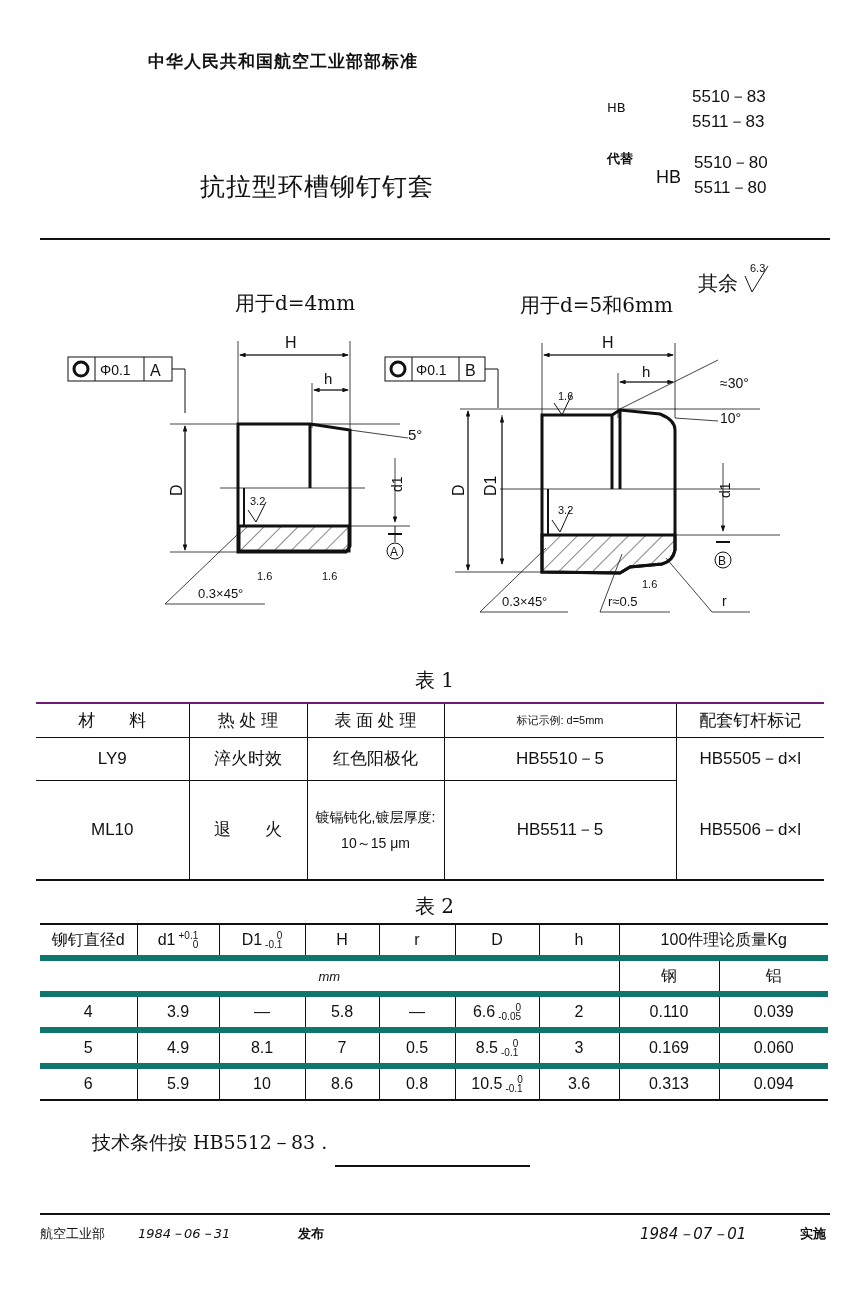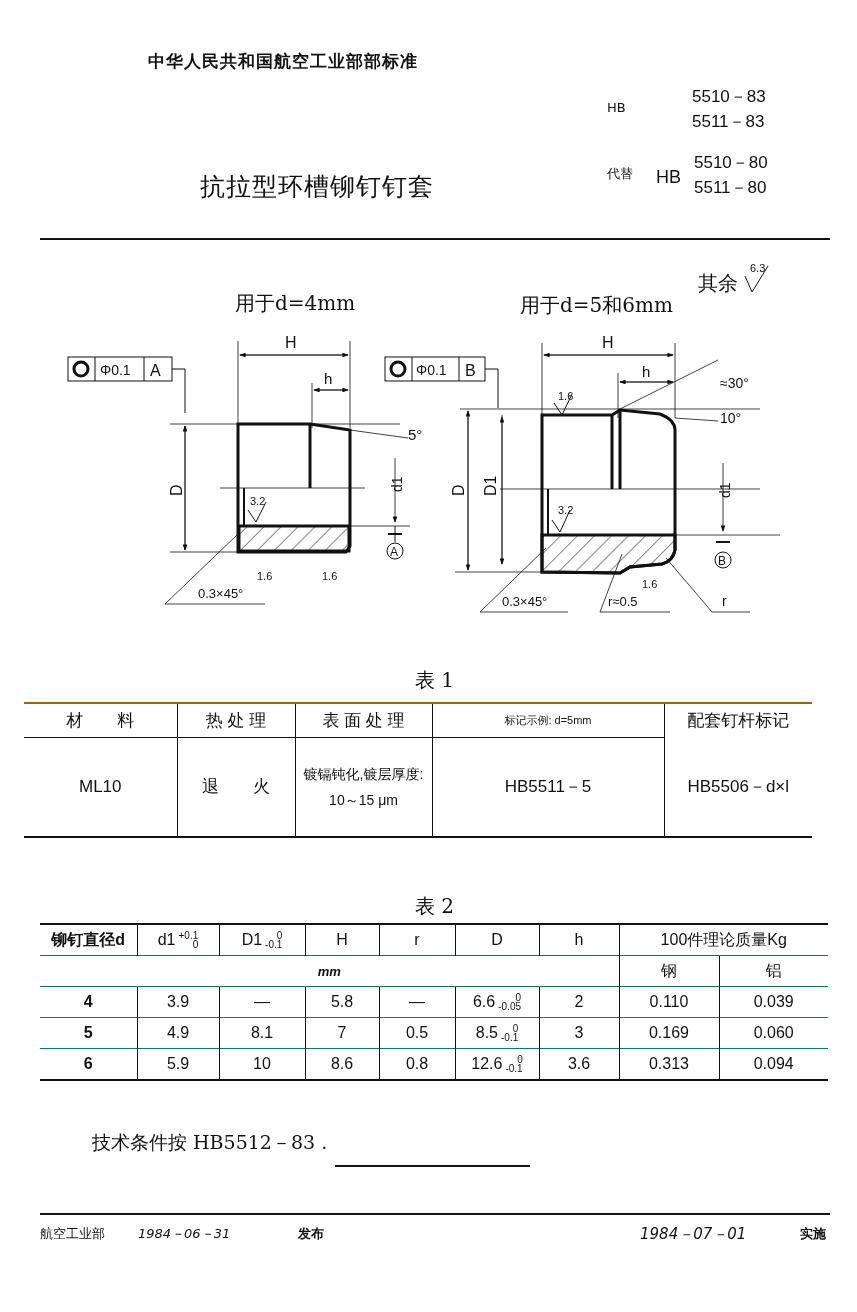--- a/index.html
+++ b/index.html
@@ -3,36 +3,36 @@
 <meta charset="utf-8">
 <style>
   html, body { margin:0; padding:0; background:#ffffff; }
   body { width:857px; height:1312px; position:relative; overflow:hidden;
          font-family:"DejaVu Sans", sans-serif; color:#111; }
   .abs { position:absolute; }
   .hdr-org { left:148px; top:50px; font-size:17px; font-weight:bold; letter-spacing:1px; }
   .hdr-hb { left:607px; top:100px; font-size:13px; }
   .hdr-num { left:644px; top:84px; font-size:17px; line-height:25px; font-family:"Liberation Sans", sans-serif;margin-left:48px; }
   .title { left:200px; top:170px; font-size:25px; letter-spacing:1px; font-family:"DejaVu Serif", serif; }
-  .rep-lbl { left:607px; top:165px; font-size:13px; }
+  .rep-lbl { left:607px; top:150px; font-size:13px;font-weight:bold; }
   .rep-hb { left:656px; top:167px; font-size:18px; font-family:"Liberation Sans", sans-serif; }
   .rep-num { left:694px; top:150px; font-size:17px; line-height:25px; font-family:"Liberation Sans", sans-serif; }
   .rule { left:40px; width:790px; height:2px; background:#111; }
   svg.drawing { position:absolute; left:40px; top:258px; }
   svg text { font-family:"Liberation Sans", sans-serif; fill:#111; }
   .cap { font-size:20px; font-family:"DejaVu Serif", serif; }
   table { border-collapse:collapse; position:absolute; font-family:"Liberation Sans", sans-serif; }
-  .t1 { left:24px; top:702px; width:788px; border-top:2px solid #a16207; border-bottom:2px solid #111; }
+  .t1 { left:36px; top:702px; width:788px; border-top:2px solid #701a75; border-bottom:2px solid #111; }
   .t1 td { border-left:1px solid #111; border-top:1px solid #111; text-align:center; font-size:17px; padding:0; }
   .t1 tr:first-child td { border-top:none; }
   .t1 td:first-child { border-left:none; }
   .t2 { left:40px; top:923px; width:788px; border-top:2px solid #111; border-bottom:2px solid #111; }
-  .t2 td { border-left:1px solid #111; border-top:1px solid #0f766e; text-align:center; font-size:16px; padding:0; height:30px; }
+  .t2 td { border-left:1px solid #111; border-top:6px solid #0f766e; text-align:center; font-size:16px; padding:0; height:30px; }
   .t2 tr:first-child td { border-top:none; }
-  .t2 td.first { border-left:none;font-weight:bold; }
+  .t2 td.first { border-left:none; }
   .tol { display:inline-block; vertical-align:middle; font-size:10px; line-height:9px; text-align:right; margin-left:3px; }
   .tech { left:92px; top:1130px; font-size:19px; font-family:"DejaVu Serif", serif; }
   .tech-ul { left:335px; top:1165px; width:195px; height:2px; background:#111; }
   .foot { top:1225px; font-size:13px; }
 </style>
 </head>
 <body>
 
 <div class="abs hdr-org">中华人民共和国航空工业部部标准</div>
 <div class="abs hdr-hb">HB</div>
@@ -197,20 +197,27 @@
       <col style="width:232px">
       <col style="width:148px">
     </colgroup>
   <tbody>
       <tr style="height:34px">
     <td>材　　料</td>
     <td>热 处 理</td>
     <td>表 面 处 理</td>
     <td style="font-size:11px">标记示例: d=5mm</td>
     <td>配套钉杆标记</td>
+  </tr>
+  <tr style="height:43px">
+    <td>LY9</td>
+    <td>淬火时效</td>
+    <td>红色阳极化</td>
+    <td>HB5510－5</td>
+    <td rowspan="1">HB5505－d×l</td>
   </tr>
   <tr style="height:100px">
     <td>ML10</td>
     <td>退　　火</td>
     <td style="white-space:pre-line; font-size:14px; line-height:26px;">镀镉钝化,镀层厚度:
 10～15 μm</td>
     <td>HB5511－5</td>
     <td style="border-top:none">HB5506－d×l</td>
   </tr>
 </tbody>
@@ -266,21 +273,21 @@
     <td>3</td>
     <td>0.169</td>
     <td>0.060</td>
   </tr>
   <tr>
     <td class="first">6</td>
     <td>5.9</td>
     <td>10</td>
     <td>8.6</td>
     <td>0.8</td>
-    <td><span>12.6</span><span class="tol"><span>0</span><br><span>-0.1</span></span></td>
+    <td><span>10.5</span><span class="tol"><span>0</span><br><span>-0.1</span></span></td>
     <td>3.6</td>
     <td>0.313</td>
     <td>0.094</td>
   </tr>
 </tbody>
   </table>
 
 <div class="abs tech">技术条件按 HB5512－83 .</div>
 <div class="abs tech-ul"></div>
 

